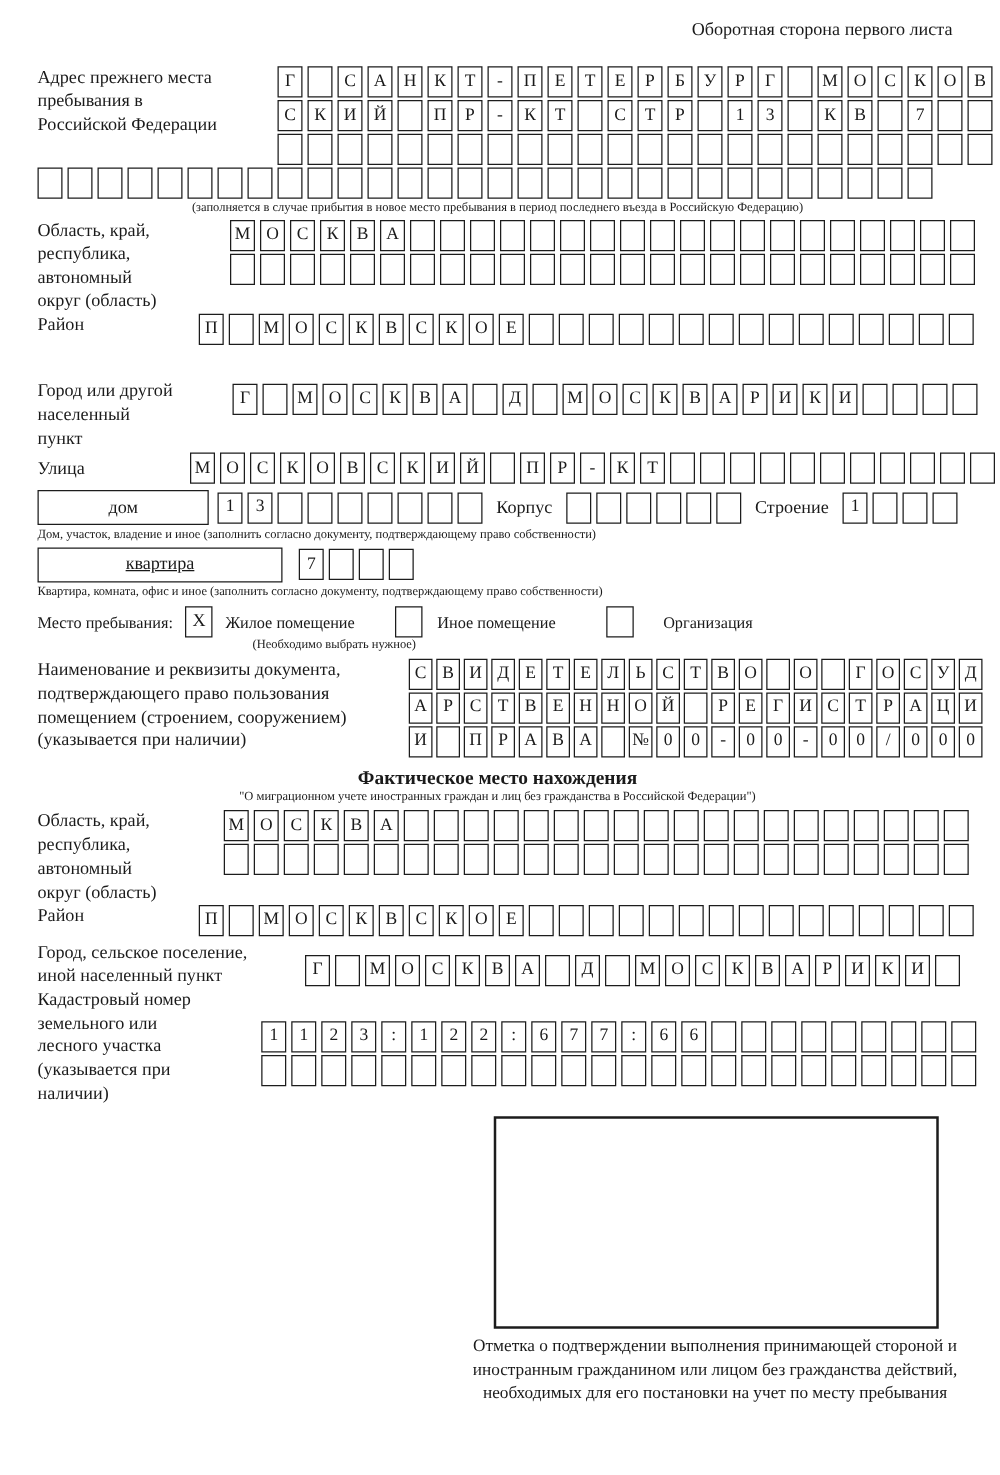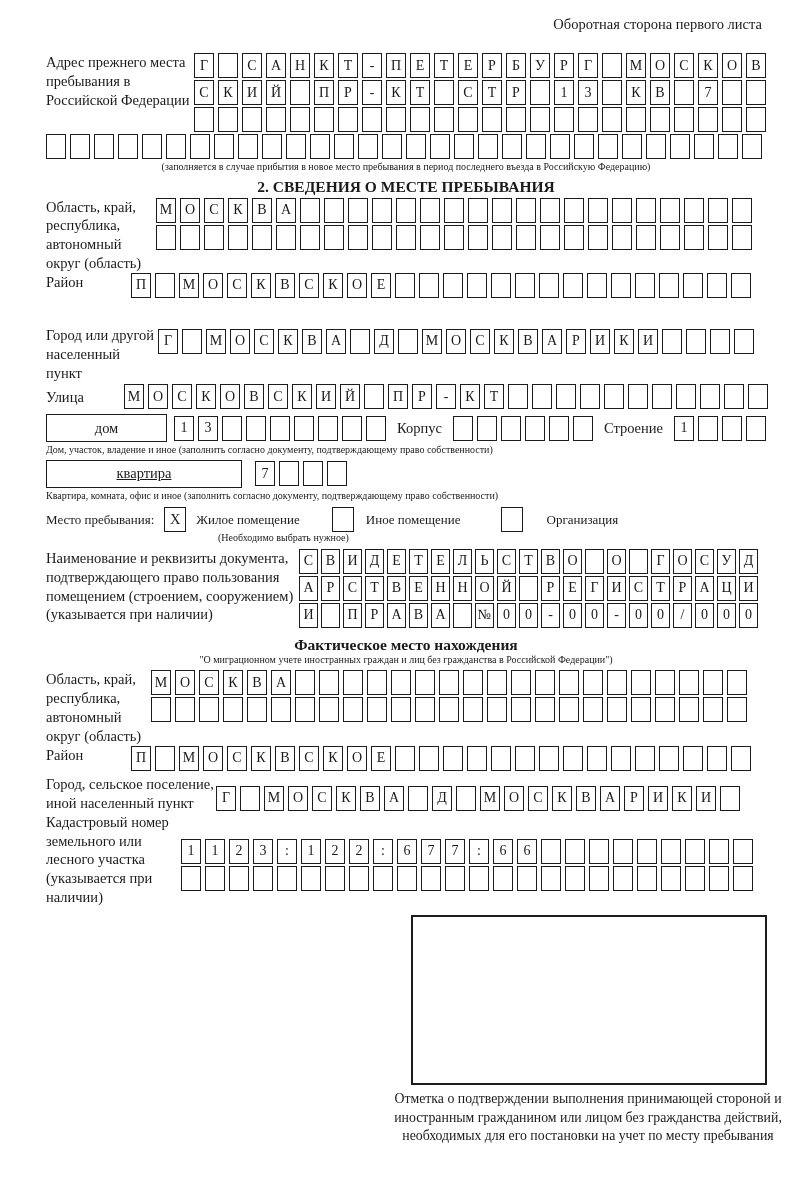--- a/index.html
+++ b/index.html
@@ -1,36 +1,36 @@
 <!DOCTYPE html>
 <html><head>
 <meta charset="utf-8">
 <style>
   * { margin:0; padding:0; box-sizing:border-box; }
   html,body { background:#ffffff; }
   .page {
     position:relative; width:800px; height:1180px; margin:0 auto;
     background:#ffffff; color:#1a1a1a; overflow:hidden;
     font-family:"Liberation Serif","DejaVu Serif",serif;
-    padding:16px 34px 0 46px;
+    padding:16px 34px 0 30px;
   }
   .header-note { text-align:right; font-size:14.5px; padding-right:4px; }
 
   
   .cells { display:flex; gap:4px; margin-bottom:2px; }
   .cell {
     flex:0 0 20px; width:20px; height:25px;
     border:1.6px solid #1c1c1c; background:#fff;
     display:flex; align-items:center; justify-content:center;
     font-size:14px; font-family:"Liberation Serif",serif;
   }
   .cells--sm { gap:3px; }
   .cells--sm .cell { flex-basis:19px; width:19px; }
 
-  .field { display:flex; align-items:flex-start; }
+  .field { display:flex; align-items:flex-start;gap:44px; }
   .flabel { font-size:14.5px; line-height:1.3; flex:0 0 auto; }
   .rowset { flex:0 0 auto; }
 
   .w145 { width:148px; } .w110 { width:110px; } .w85 { width:85px;font-family:Liberation Serif, serif; }
   .w112 { width:112px;margin-top:24px; } .w78 { width:78px; }  .w250 { width:253px; }
   .w105 { width:105px; } .w170 { width:170px; } .w135 { width:135px; }
 
   .note { font-size:10px; text-align:center; line-height:1.25; }
   .sec-title { text-align:center; font-weight:bold; font-size:15.5px; }
 
@@ -179,21 +179,20 @@
       <span class="cell"></span>
       <span class="cell"></span>
       <span class="cell"></span>
       <span class="cell"></span>
       <span class="cell"></span>
       <span class="cell"></span>
       <span class="cell"></span>
     </div>
   <div class="note mt2">(заполняется в случае прибытия в новое место пребывания в период последнего въезда в Российскую Федерацию)</div>
 
-  <div class="sec-title mt4">2. СВЕДЕНИЯ О МЕСТЕ ПРЕБЫВАНИЯ</div>
 
   <div class="field mt2 minh74">
     <div class="flabel w110">Область, край, республика, автономный округ (область)</div>
     <div class="rowset">
       <div class="cells">
           <span class="cell">М</span>
           <span class="cell">О</span>
           <span class="cell">С</span>
           <span class="cell">К</span>
           <span class="cell">В</span>

